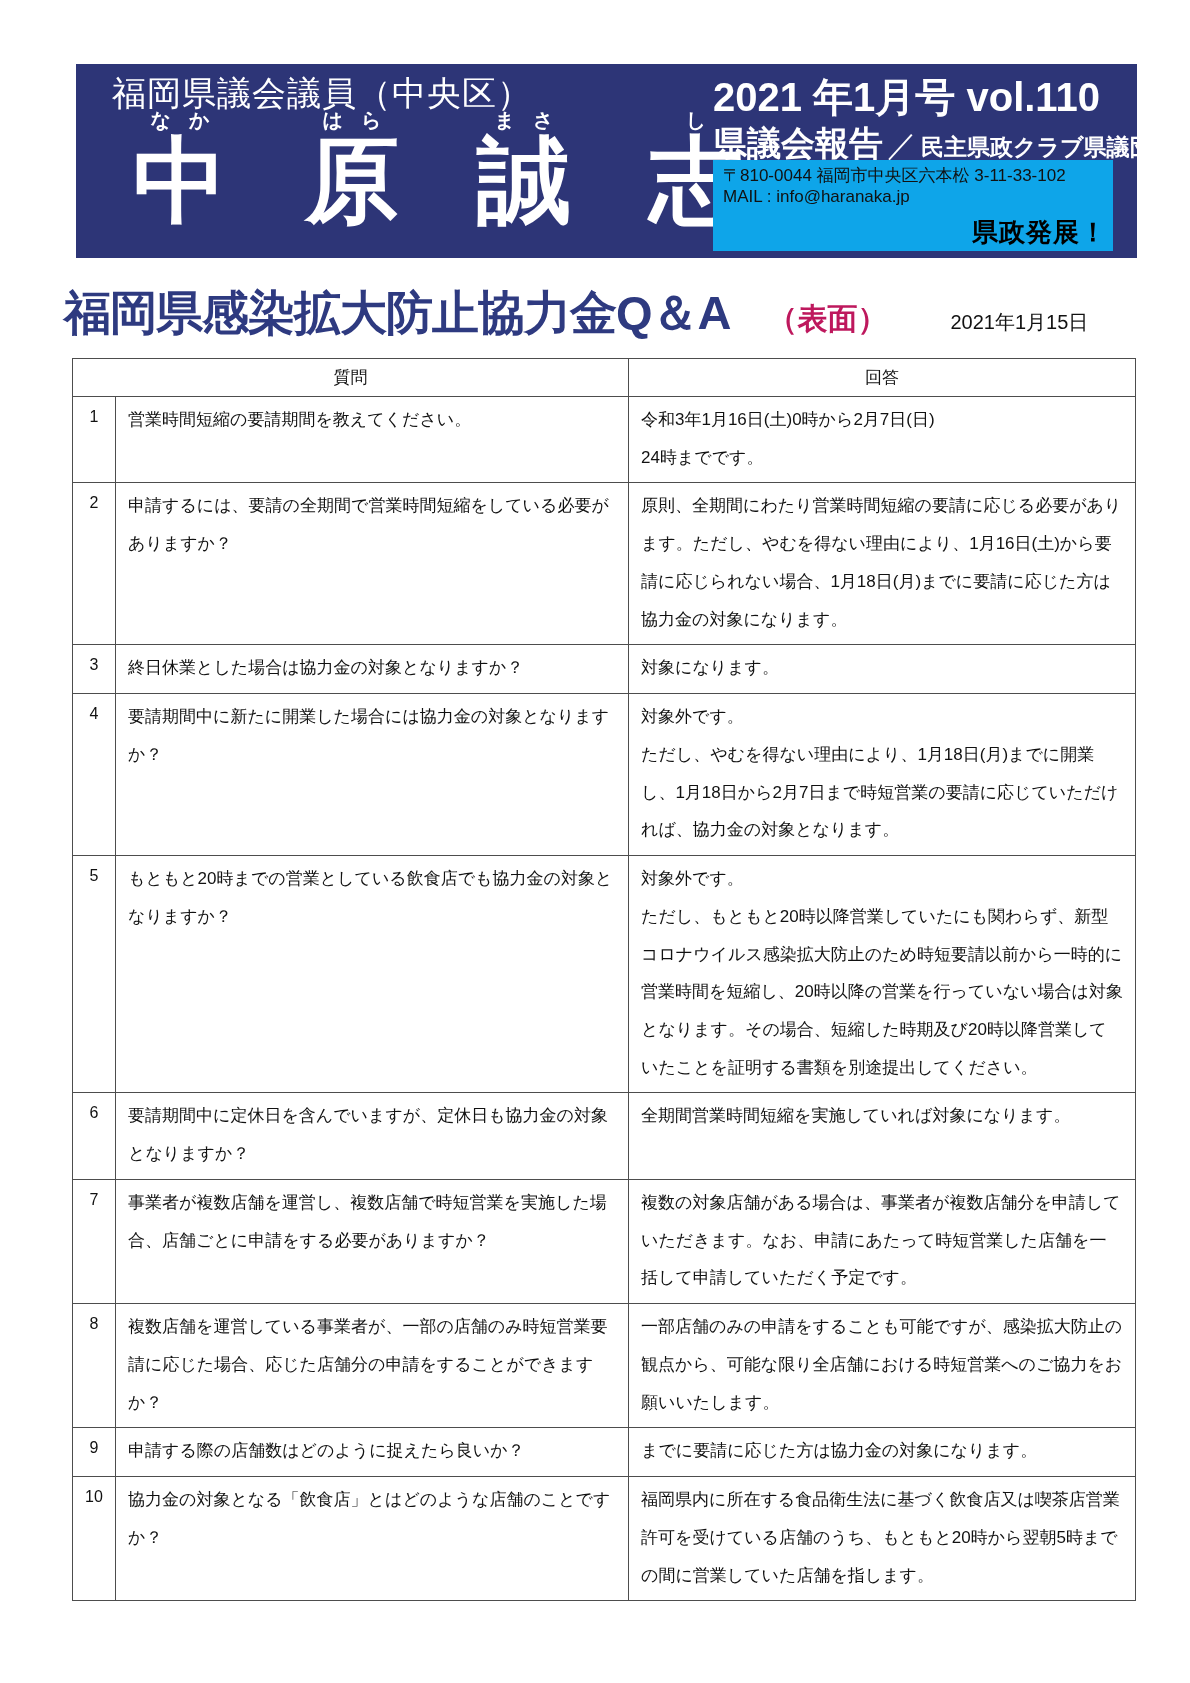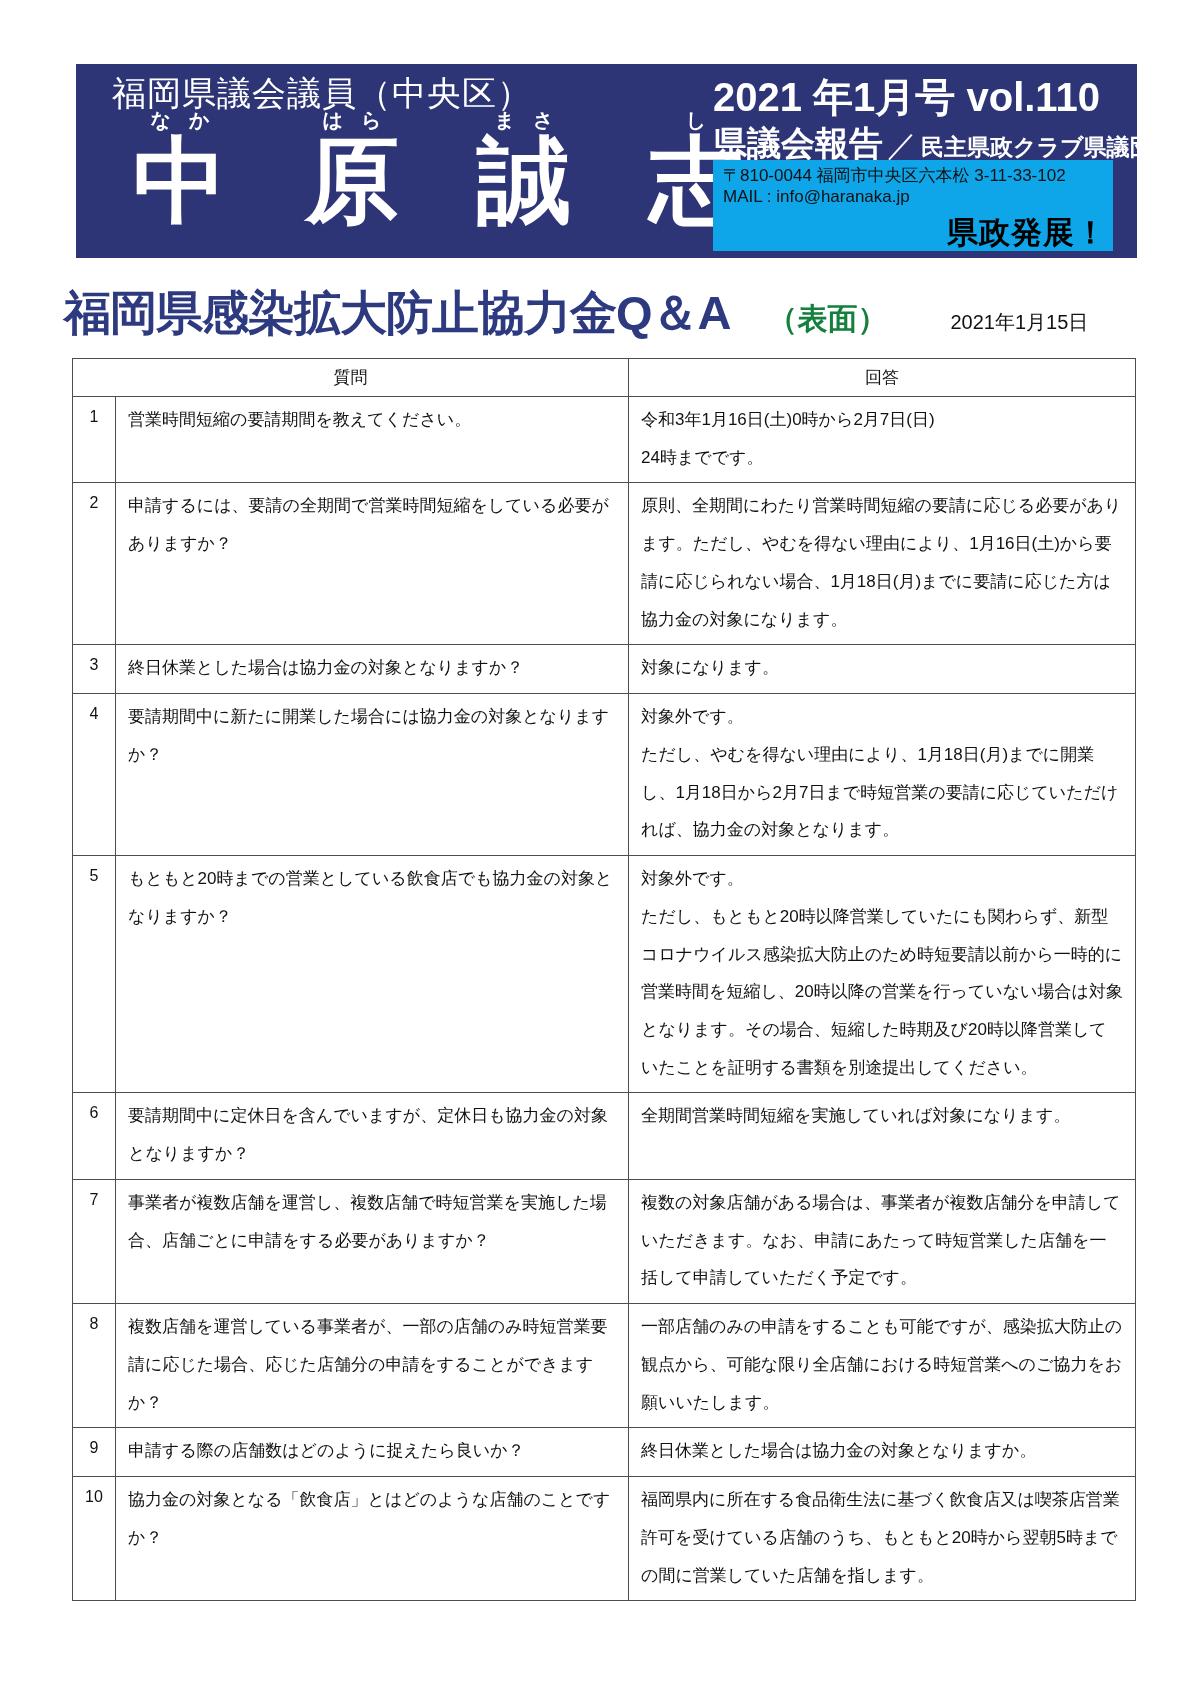--- a/index.html
+++ b/index.html
@@ -51,34 +51,34 @@
   .contact-box{
     position:absolute;left:637px;top:96px;
     width:400px;height:91px;
     background:#0ea5e9;color:#111;
     padding:5px 0 0 10px;box-sizing:border-box;
     font-size:17px;line-height:21px;
   }
   .contact-line{white-space:nowrap;}
   .slogan{
     position:absolute;right:6px;bottom:8px;
-    font-size:31px;font-weight:900;color:#000;
+    font-size:26px;font-weight:900;color:#000;
     letter-spacing:1px;white-space:nowrap;
   }
   
   .title-row{
     position:absolute;left:64px;top:282px;
     display:flex;align-items:baseline;white-space:nowrap;gap:37px;
   }
   .doc-title{
     font-size:47px;font-weight:bold;color:#2e3a80;
     letter-spacing:-1px;margin:0;
   }
   .doc-title-suffix{
-    font-size:30px;font-weight:bold;color:#15803d;
+    font-size:30px;font-weight:bold;color:#be185d;
   }
   .doc-date{
     font-size:20px;color:#111;margin-left:26px;
     font-weight:normal;
   }
   
   .qa-table{
     position:absolute;left:72px;top:358px;
     width:1063px;
     border-collapse:collapse;table-layout:fixed;
@@ -211,21 +211,21 @@
 
   <tr>
     <td class="no-cell">8</td>
     <td class="q-cell">複数店舗を運営している事業者が、一部の店舗のみ時短営業要請に応じた場合、応じた店舗分の申請をすることができますか？</td>
     <td class="a-cell">一部店舗のみの申請をすることも可能ですが、感染拡大防止の観点から、可能な限り全店舗における時短営業へのご協力をお願いいたします。</td>
   </tr>
 
   <tr>
     <td class="no-cell">9</td>
     <td class="q-cell">申請する際の店舗数はどのように捉えたら良いか？</td>
-    <td class="a-cell">終日休業とした場合は協力金の対象となりますか。</td>
+    <td class="a-cell">までに要請に応じた方は協力金の対象になります。</td>
   </tr>
 
   <tr>
     <td class="no-cell">10</td>
     <td class="q-cell">協力金の対象となる「飲食店」とはどのような店舗のことですか？</td>
     <td class="a-cell">福岡県内に所在する食品衛生法に基づく飲食店又は喫茶店営業許可を受けている店舗のうち、もともと20時から翌朝5時までの間に営業していた店舗を指します。</td>
   </tr>
 </tbody>
 </table>
 

